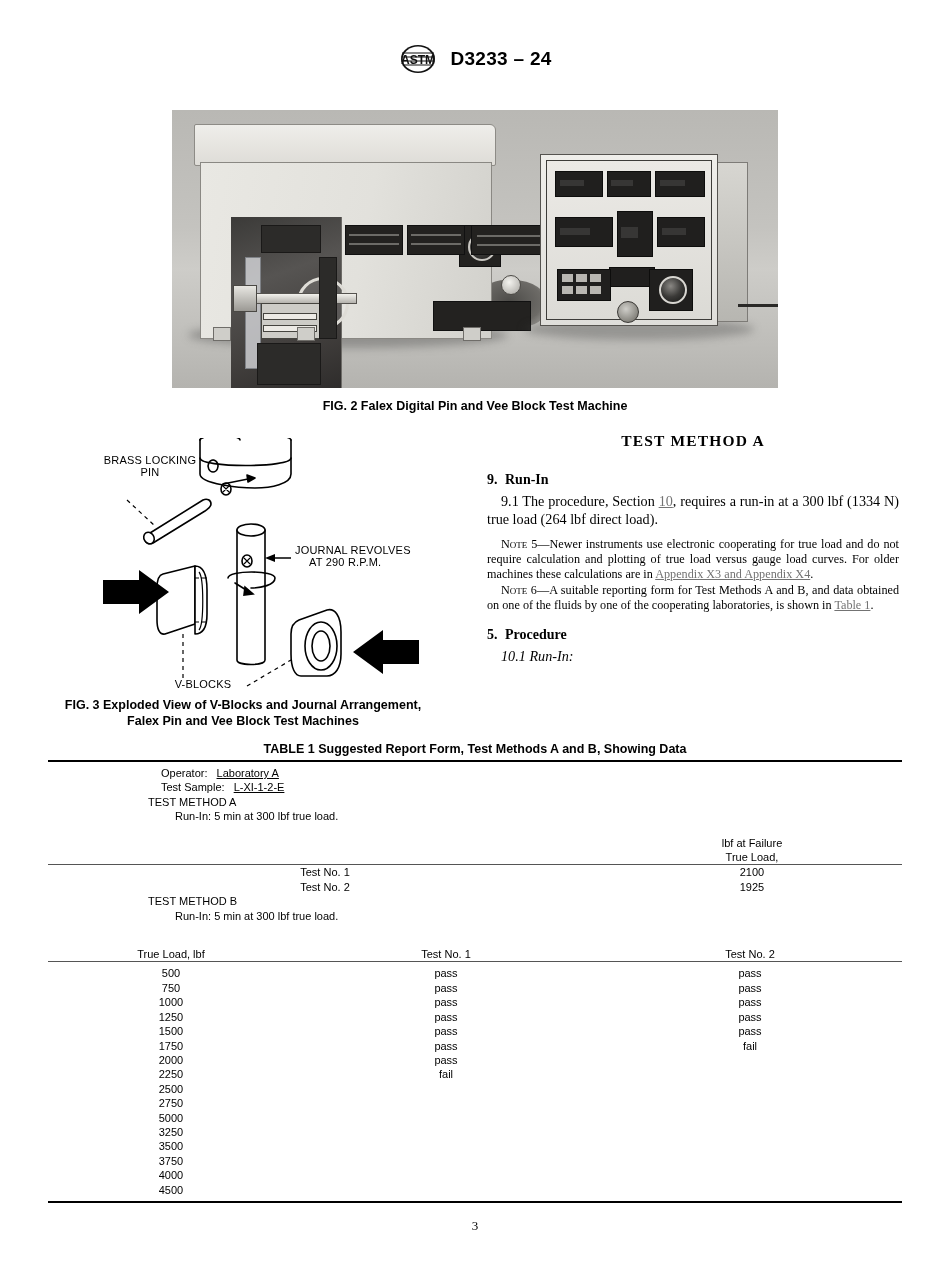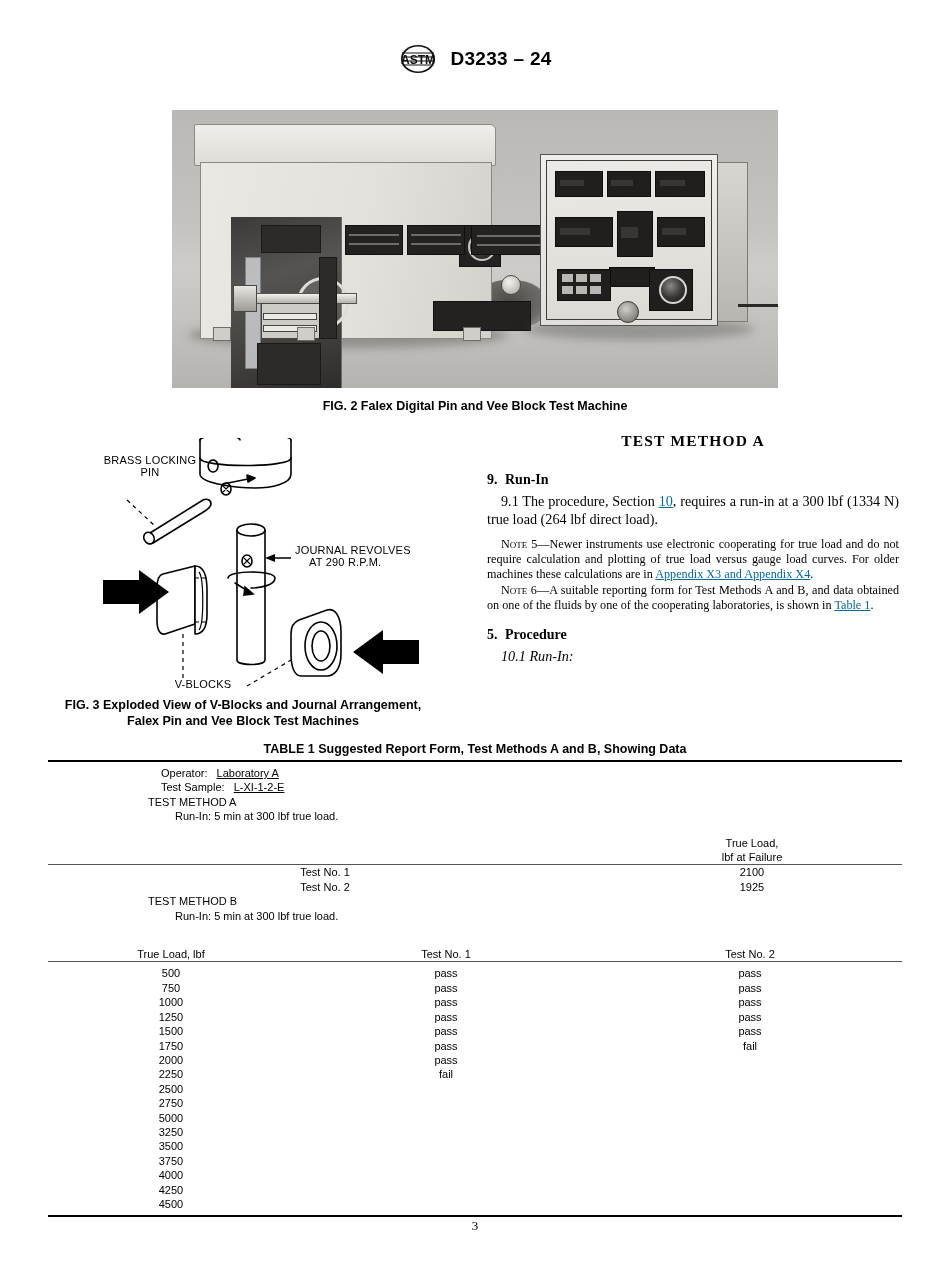--- a/index.html
+++ b/index.html
@@ -229,21 +229,21 @@
     text-indent: 14px;
   }
   .note {
     font-size: 12.2px;
     line-height: 15px;
     text-align: justify;
     margin: 0 0 1px 0;
     text-indent: 14px;
   }
   .note .nlabel { font-variant: small-caps; }
-  .lnk { color: #0369a1; }
+  .lnk { color: #737373; }
   .ital { font-style: italic; }
   .sec-head.second { margin-top: 14px; }
   .para.sub { text-indent: 14px; margin-top: 3px; }
 
   
   .table-title {
     position: absolute; left: 0; top: 742px; width: 950px;
     text-align: center;
     font-family: "Liberation Sans", "DejaVu Sans", sans-serif;
     font-weight: bold;
@@ -501,25 +501,25 @@
   <div class="tbl-block ind1">
     <span>Test Sample:</span>
     <span class="fill">L-XI-1-2-E</span>
   </div>
   <div class="tbl-block" style="padding-left:100px;">TEST METHOD A</div>
   <div class="tbl-block ind2">Run-In: 5 min at 300 lbf true load.</div>
 
   <div class="sp12"></div>
   <div class="row2">
     <div class="c-left"></div>
-    <div class="c-right">True Load,</div>
+    <div class="c-right">lbf at Failure</div>
   </div>
   <div class="row2">
     <div class="c-left"></div>
-    <div class="c-right">lbf at Failure</div>
+    <div class="c-right">True Load,</div>
   </div>
   <div class="rule-med"></div>
 
   <div class="row2">
     <div class="c-left">Test No. 1</div>
     <div class="c-right">2100</div>
   </div>
   <div class="row2">
     <div class="c-left">Test No. 2</div>
     <div class="c-right">1925</div>
@@ -609,25 +609,20 @@
         <div class="c1">3750</div>
         <div class="c2"></div>
         <div class="c3"></div>
       </div>
       <div class="row3">
         <div class="c1">4000</div>
         <div class="c2"></div>
         <div class="c3"></div>
       </div>
       <div class="row3">
-        <div class="c1">4250</div>
-        <div class="c2"></div>
-        <div class="c3"></div>
-      </div>
-      <div class="row3">
         <div class="c1">4500</div>
         <div class="c2"></div>
         <div class="c3"></div>
       </div>
     </div>
 
   <div class="sp4"></div>
   <div class="rule-thick"></div>
 </div>
 

